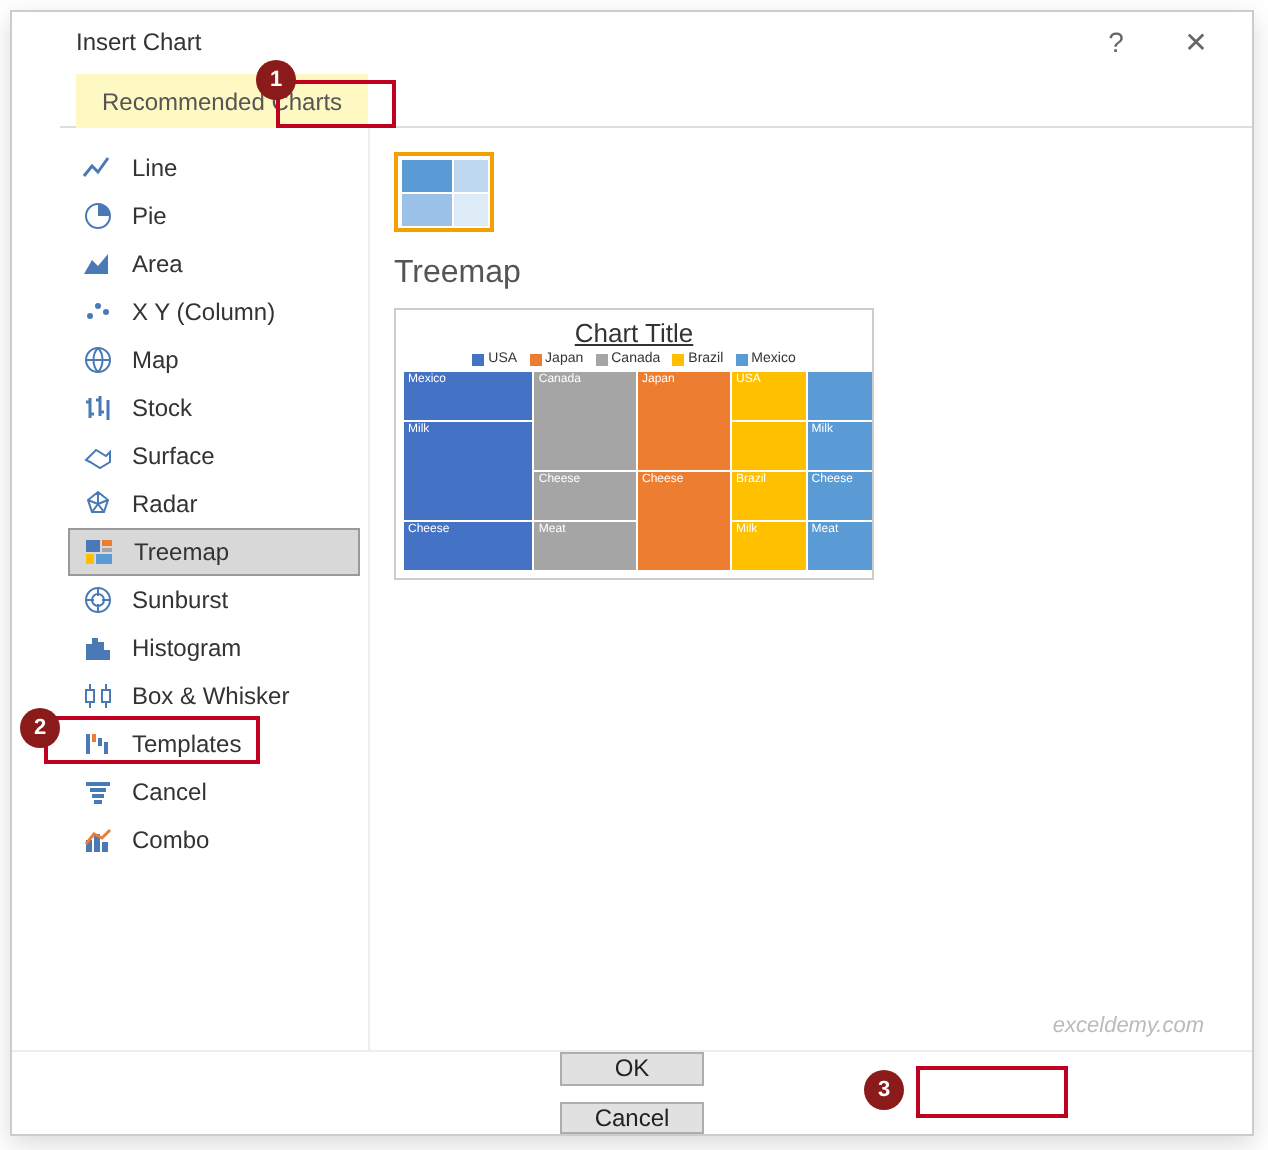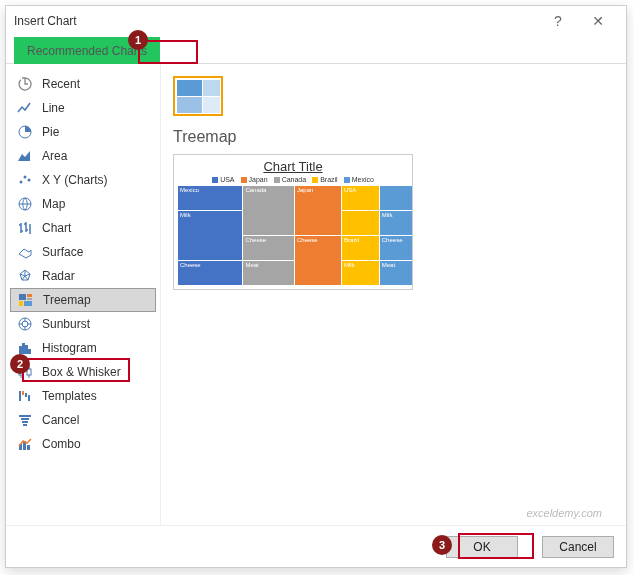--- a/index.html
+++ b/index.html
@@ -1,22 +1,22 @@
 <!DOCTYPE html>
 <html><head>
   <meta charset="utf-8">
   <style>
     * { box-sizing: border-box; margin: 0; padding: 0; font-family: 'Segoe UI', Tahoma, sans-serif; }
     body { background: #fff; width: 634px; height: 575px; position: relative; }
-    .dialog { border: 1px solid #ccc; width: 622px; height: 563px; margin: 5px; position: relative; background: #fff; box-shadow: 0 4px 12px rgba(0,0,0,0.15); }
+    .dialog { border: 1px solid #ccc; width: 622px; height: 563px; margin: 5px; position: relative; background: #fff; box-shadow: 0 4px 12px rgba(0,0,0,0.15); padding-left: 24px; }
     .titlebar { display: flex; align-items: center; height: 30px; padding: 0 8px; font-size: 12px; color: #333; }
     .titlebar .title { flex: 1; }
     .titlebar .win-btn { width: 40px; height: 30px; display: flex; align-items: center; justify-content: center; color: #666; font-size: 14px; cursor: default; }
     .tabs { display: flex; border-bottom: 1px solid #ddd; padding-left: 8px; }
-    .tab { padding: 6px 12px; font-size: 12px; color: #555; border: 1px solid transparent; border-bottom: none; position: relative; top: 1px; background: #22c55e; }
+    .tab { padding: 6px 12px; font-size: 12px; color: #555; border: 1px solid transparent; border-bottom: none; position: relative; top: 1px; background: #fef9c3; }
     .tab.active { background: #fff; border-color: #ddd; border-bottom: 1px solid #fff; color: #222; }
     .marker-box { border: 2px solid #c00020; position: absolute; pointer-events: none; }
     .marker-circle { width: 20px; height: 20px; border-radius: 50%; background: #8b1a1a; color: #fff; font-size: 11px; font-weight: bold; display: flex; align-items: center; justify-content: center; position: absolute; z-index: 10; pointer-events: none; }
     .body-area { display: flex; height: calc(100% - 100px); }
     .sidebar { width: 155px; padding: 8px 4px; border-right: 1px solid #eee; overflow: hidden; }
     .side-item { display: flex; align-items: center; height: 24px; padding: 0 6px; font-size: 12px; color: #333; gap: 8px; }
     .side-item.selected { background: #d8d8d8; border: 1px solid #999; }
     .side-item .icn { width: 18px; height: 18px; display: flex; align-items: center; justify-content: center; color: #4a7ab5; }
     .side-item .icn svg { width: 16px; height: 16px; }
     .content { flex: 1; padding: 12px; }
@@ -33,21 +33,21 @@
     .legend { display: flex; justify-content: center; gap: 6px; font-size: 7px; color: #333; margin-bottom: 3px; }
     .legend span { display: flex; align-items: center; gap: 2px; }
     .legend .sw { width: 6px; height: 6px; display: inline-block; }
     .treemap { display: grid; grid-template-columns: 28% 22% 20% 16% 14%; grid-template-rows: repeat(4, 24px); gap: 1px; width: 100%; font-size: 6px; color: #fff; }
     .tm-cell { padding: 1px 2px; overflow: hidden; }
     .c-usa { background: #4472c4; }
     .c-jpn { background: #ed7d31; }
     .c-can { background: #a5a5a5; }
     .c-brz { background: #ffc000; }
     .c-mex { background: #5b9bd5; }
-    .footer { position: absolute; bottom: 0; left: 0; right: 0; height: 42px; display: flex; justify-content: flex-end; align-items: center; padding: 0 12px; gap: 24px; border-top: 1px solid #eee; }
+    .footer { position: absolute; bottom: 0; left: 0; right: 0; height: 42px; display: flex; justify-content: flex-end; align-items: center; padding: 0 12px; gap: 8px; border-top: 1px solid #eee; flex-direction: column; }
     .btn { width: 72px; height: 22px; font-size: 12px; background: #e1e1e1; border: 1px solid #adadad; color: #222; }
     .watermark { position: absolute; right: 24px; bottom: 48px; font-size: 11px; font-style: italic; color: #bbb; }
   </style>
 </head>
 <body>
 
 <div class="dialog">
   <div class="titlebar">
     <span class="title">Insert Chart</span>
     <span class="win-btn">?</span>
@@ -59,28 +59,20 @@
   </div>
 
   <div class="marker-circle" style="left:122px; top:24px;">1</div>
   <div class="marker-box" style="left:132px; top:34px; width:60px; height:24px;"></div>
 
   <div class="body-area">
     <div class="sidebar">
       <div class="side-item">
           <span class="icn">
             <svg viewBox="0 0 16 16">
-              <path fill="none" stroke="#888" stroke-width="1.3" d="M8 2a6 6 0 1 1-4.2 1.8M8 2v3M8 2H5M8 5v3h3"></path>
-            </svg>
-          </span>
-          <span>Recent</span>
-        </div>
-      <div class="side-item">
-          <span class="icn">
-            <svg viewBox="0 0 16 16">
               <path fill="none" stroke="#4a7ab5" stroke-width="1.5" d="M1 12l4-5 3 3 5-7"></path>
             </svg>
           </span>
           <span>Line</span>
         </div>
       <div class="side-item">
           <span class="icn">
             <svg viewBox="0 0 16 16">
               <circle cx="8" cy="8" r="6" fill="none" stroke="#4a7ab5"></circle>
               <path fill="#4a7ab5" d="M8 8V2a6 6 0 0 1 6 6z"></path>
@@ -97,38 +89,38 @@
           <span>Area</span>
         </div>
       <div class="side-item">
           <span class="icn">
             <svg viewBox="0 0 16 16">
               <circle cx="4" cy="10" r="1.5" fill="#4a7ab5"></circle>
               <circle cx="8" cy="5" r="1.5" fill="#4a7ab5"></circle>
               <circle cx="12" cy="8" r="1.5" fill="#4a7ab5"></circle>
             </svg>
           </span>
-          <span>X Y (Charts)</span>
+          <span>X Y (Column)</span>
         </div>
       <div class="side-item">
           <span class="icn">
             <svg viewBox="0 0 16 16">
               <circle cx="8" cy="8" r="6" fill="none" stroke="#4a7ab5"></circle>
               <path fill="none" stroke="#4a7ab5" d="M2 8h12M8 2c3 3 3 9 0 12M8 2c-3 3-3 9 0 12"></path>
             </svg>
           </span>
           <span>Map</span>
         </div>
       <div class="side-item">
           <span class="icn">
             <svg viewBox="0 0 16 16">
               <path stroke="#4a7ab5" stroke-width="1.5" d="M4 3v10M4 5h-2M4 11h2M9 2v10M9 4h-2M9 10h2M13 4v10"></path>
             </svg>
           </span>
-          <span>Chart</span>
+          <span>Stock</span>
         </div>
       <div class="side-item">
           <span class="icn">
             <svg viewBox="0 0 16 16">
               <path fill="none" stroke="#4a7ab5" d="M2 10l5-5 5 3 2-2v5l-5 3-5-3z"></path>
             </svg>
           </span>
           <span>Surface</span>
         </div>
       <div class="side-item">

